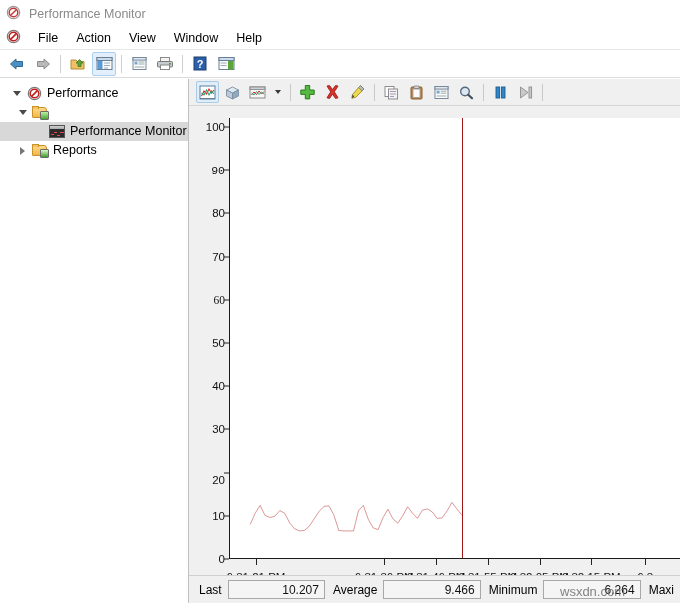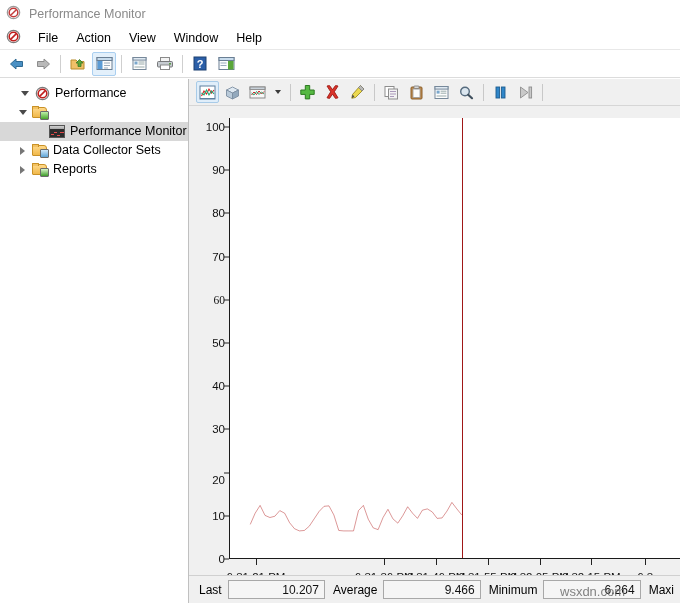--- a/index.html
+++ b/index.html
@@ -401,21 +401,21 @@
         <line x1="2.5" y1="7" x2="8.5" y2="7" stroke="#9ab" stroke-width="1"></line>
         <line x1="2.5" y1="9.5" x2="8.5" y2="9.5" stroke="#9ab" stroke-width="1"></line>
       </svg>
     </div>
   </div>
 
   <div class="body">
 
     <div class="tree-panel">
 
-      <div class="tree-row" style="padding-left:16px;">
+      <div class="tree-row" style="padding-left:8px;">
         <div class="tw">
             <div class="chev chev-down"></div>
           </div>
         <div class="tree-ico">
           <svg width="15" height="15" viewBox="0 0 16 16">
             <circle cx="8" cy="8" r="6.6" fill="#fff" stroke="#7a7a7a" stroke-width="1.3"></circle>
             <circle cx="8" cy="8" r="4.6" fill="none" stroke="#c0201e" stroke-width="1.7"></circle>
             <line x1="4.7" y1="11.3" x2="11.3" y2="4.7" stroke="#c0201e" stroke-width="1.7"></line>
           </svg>
         </div>
@@ -442,33 +442,20 @@
             <div class="bar"></div>
             <div class="ln" style="left:1px; top:8px; width:3px;"></div>
             <div class="ln" style="left:4px; top:6px; width:3px;"></div>
             <div class="ln" style="left:7px; top:9px; width:3px;"></div>
             <div class="ln" style="left:10px; top:6px; width:4px;"></div>
           </div>
         </div>
         <span class="tree-label">Performance Monitor</span>
       </div>
 
-      <div class="tree-row" style="padding-left:14px;">
-        <div class="tw">
-            <div class="chev chev-right"></div>
-          </div>
-        <div class="tree-ico">
-          <div class="folder">
-              <div class="back"></div>
-              <div class="tab"></div>
-              <div class="badge badge-blue"></div>
-            </div>
-        </div>
-        <span class="tree-label">Data Collector Sets</span>
-      </div>
 
       <div class="tree-row" style="padding-left:14px;">
         <div class="tw">
             <div class="chev chev-right"></div>
           </div>
         <div class="tree-ico">
           <div class="folder">
               <div class="back"></div>
               <div class="tab"></div>
               <div class="badge badge-green2"></div>
@@ -588,21 +575,21 @@
             <div class="ytick" style="top: 280.2px;">40</div>
             <div class="ytickmark" style="top: 280.2px;"></div>
             <div class="ytick" style="top: 237px;">50</div>
             <div class="ytickmark" style="top: 237px;"></div>
             <div class="ytick" style="top: 193.8px; font-family: Liberation Serif, serif;">60</div>
             <div class="ytickmark" style="top: 193.8px;"></div>
             <div class="ytick" style="top: 150.6px;">70</div>
             <div class="ytickmark" style="top: 150.6px;"></div>
             <div class="ytick" style="top: 107.4px;">80</div>
             <div class="ytickmark" style="top: 107.4px;"></div>
-            <div class="ytick" style="top: 64.2px;">90</div>
+            <div class="ytick" style="top: 64.2px; font-family: Liberation Mono, monospace;">90</div>
             <div class="ytickmark" style="top: 64.2px;"></div>
             <div class="ytick" style="top: 21px;">100</div>
             <div class="ytickmark" style="top: 21px;"></div>
           </div>
         <div class="hatch-top"></div>
         <div class="plot">
           <svg class="series" viewBox="0 0 100 100" preserveAspectRatio="none">
             <polyline id="series-poly" fill="none" stroke="#b01818" stroke-width="0.45" vector-effect="non-scaling-stroke" points="4.50,92.16 5.59,89.62 6.69,87.85 7.78,90.11 8.87,90.60 9.97,90.30 11.06,89.03 12.15,89.62 13.24,91.77 14.34,93.14 15.43,93.63 16.52,93.53 17.62,92.56 18.71,90.89 19.80,89.22 20.90,88.05 21.99,87.95 23.08,90.01 24.17,93.53 25.27,93.63 26.36,93.63 27.45,93.63 28.55,89.03 29.64,87.85 30.73,90.99 31.83,92.95 32.92,93.34 34.01,90.60 35.10,88.73 36.20,90.89 37.29,91.87 38.38,90.20 39.48,88.15 40.57,89.62 41.66,90.79 42.76,88.93 43.85,88.64 44.94,89.32 46.03,90.79 47.13,90.69 48.22,89.13 49.31,87.17 50.41,88.64 51.50,90.01"></polyline>
           </svg>
           <div class="cursor-line" id="cursor-line" style="left: 231.75px; background: rgb(160, 23, 23);"></div>

